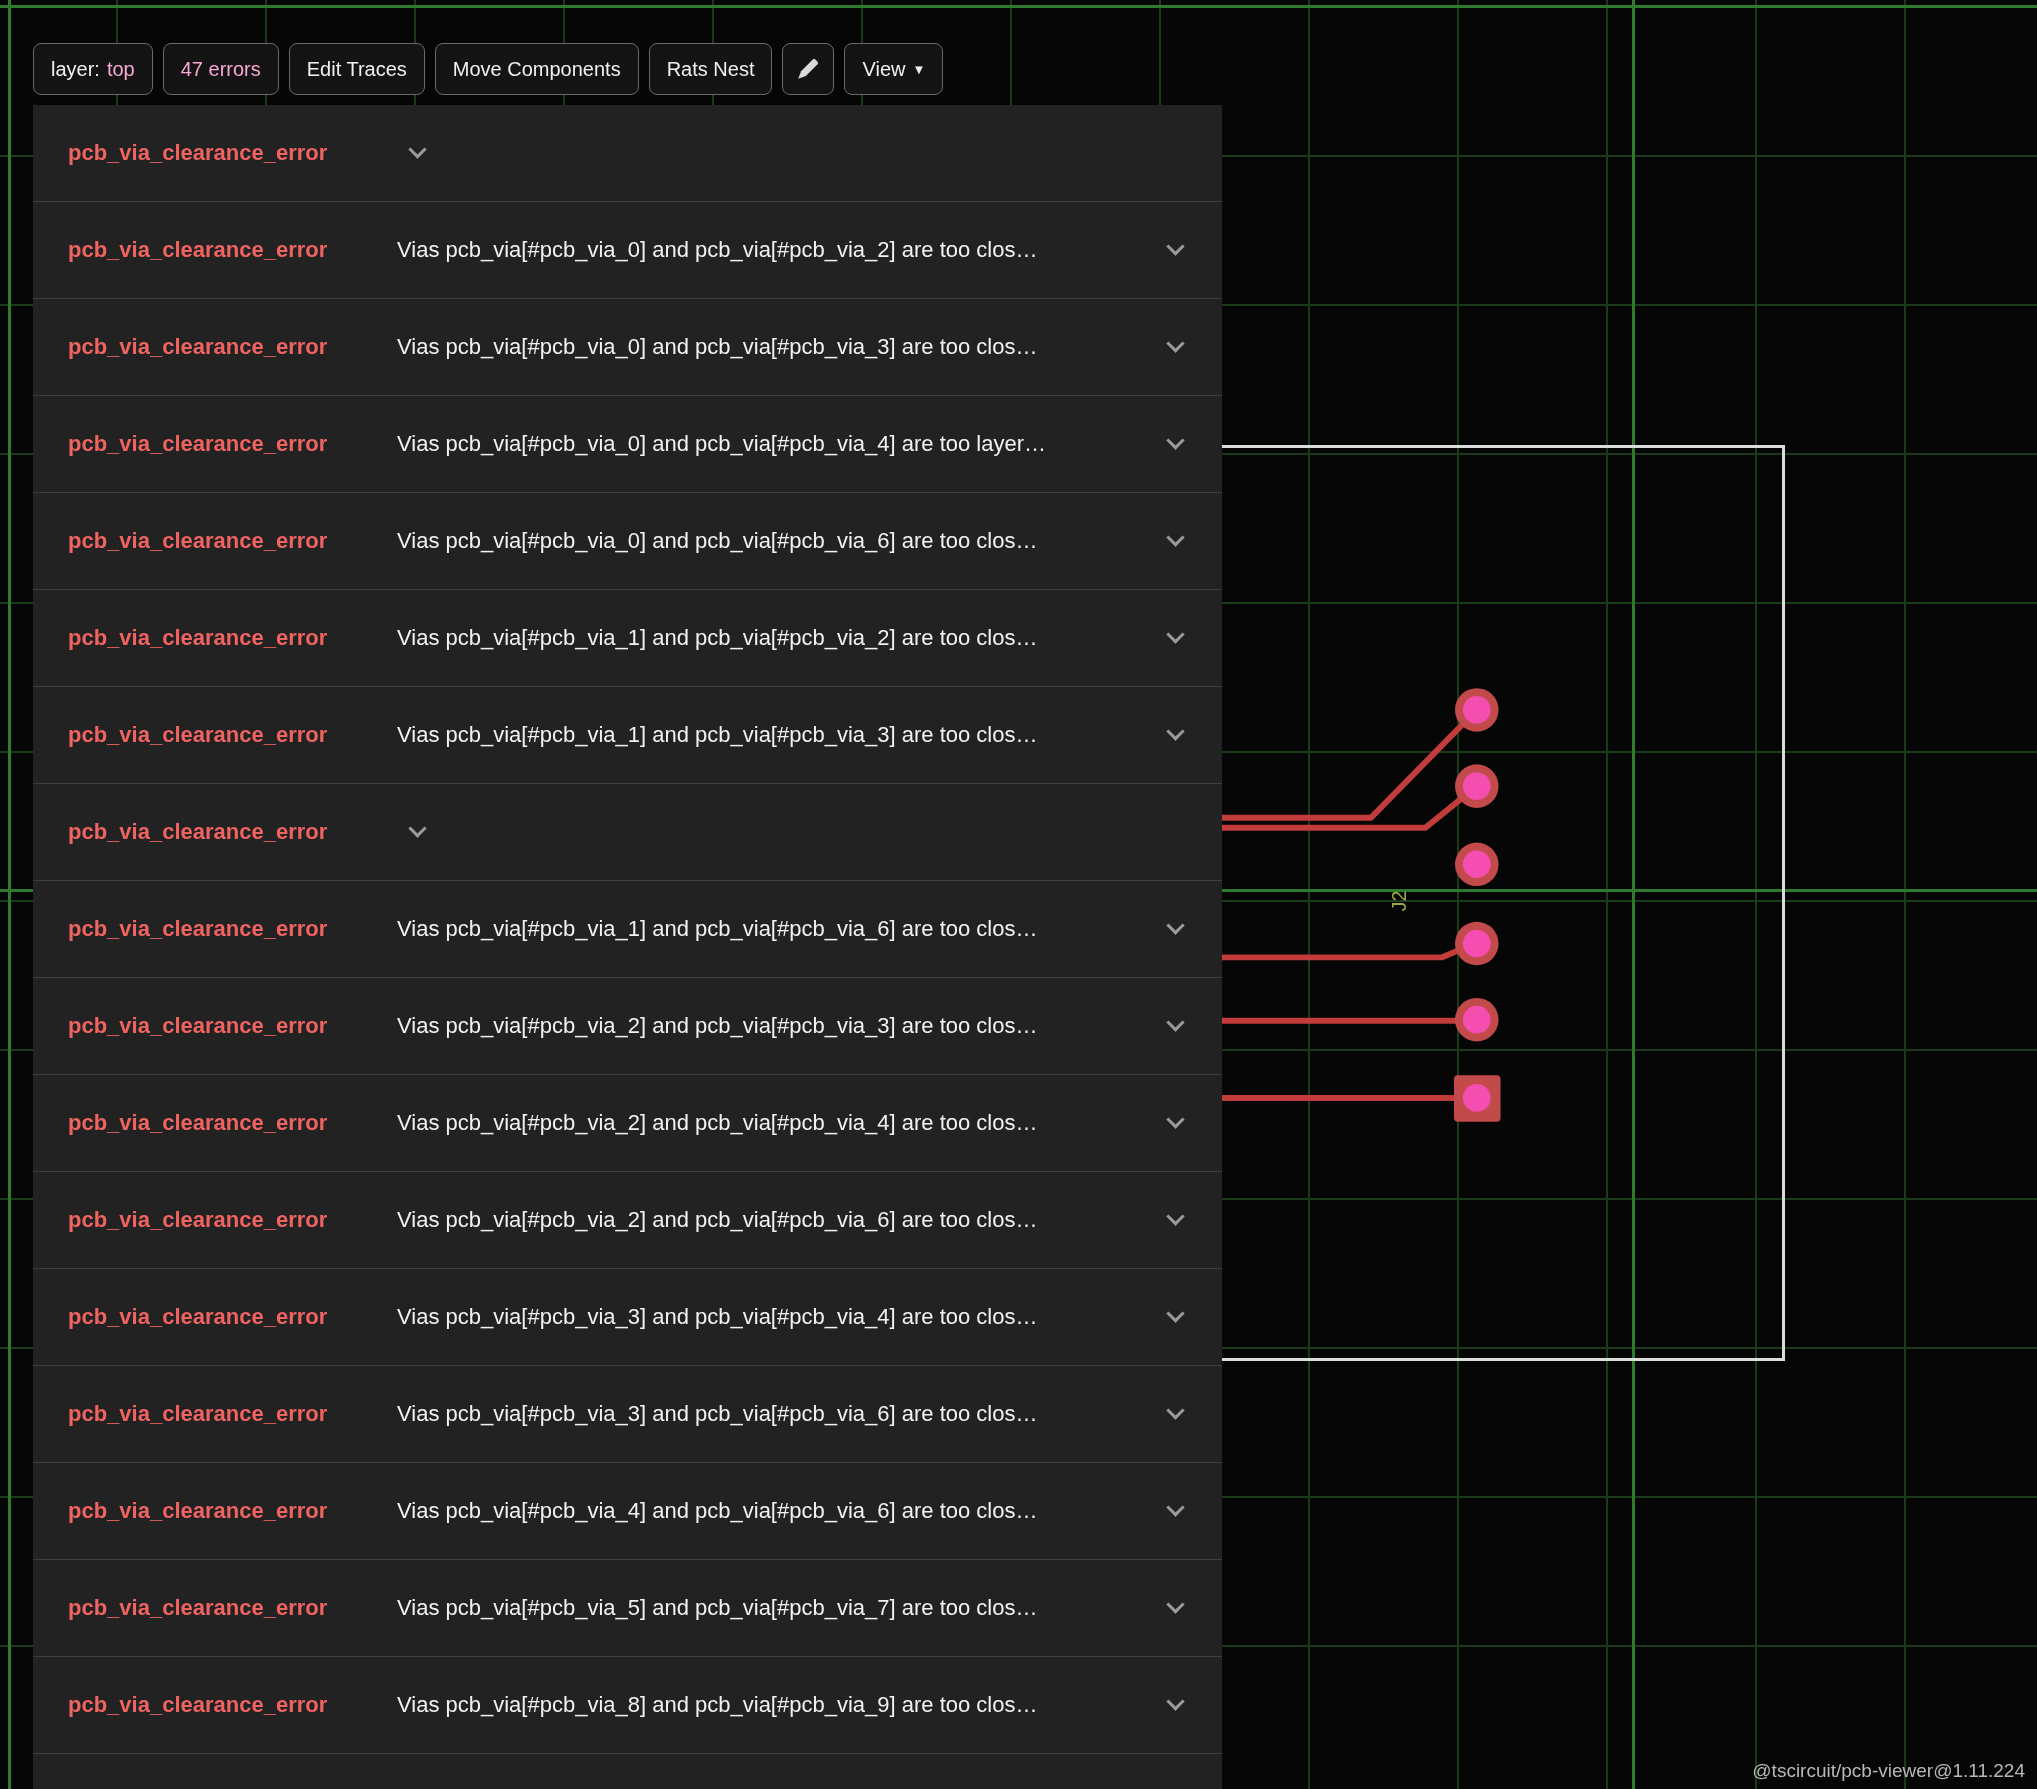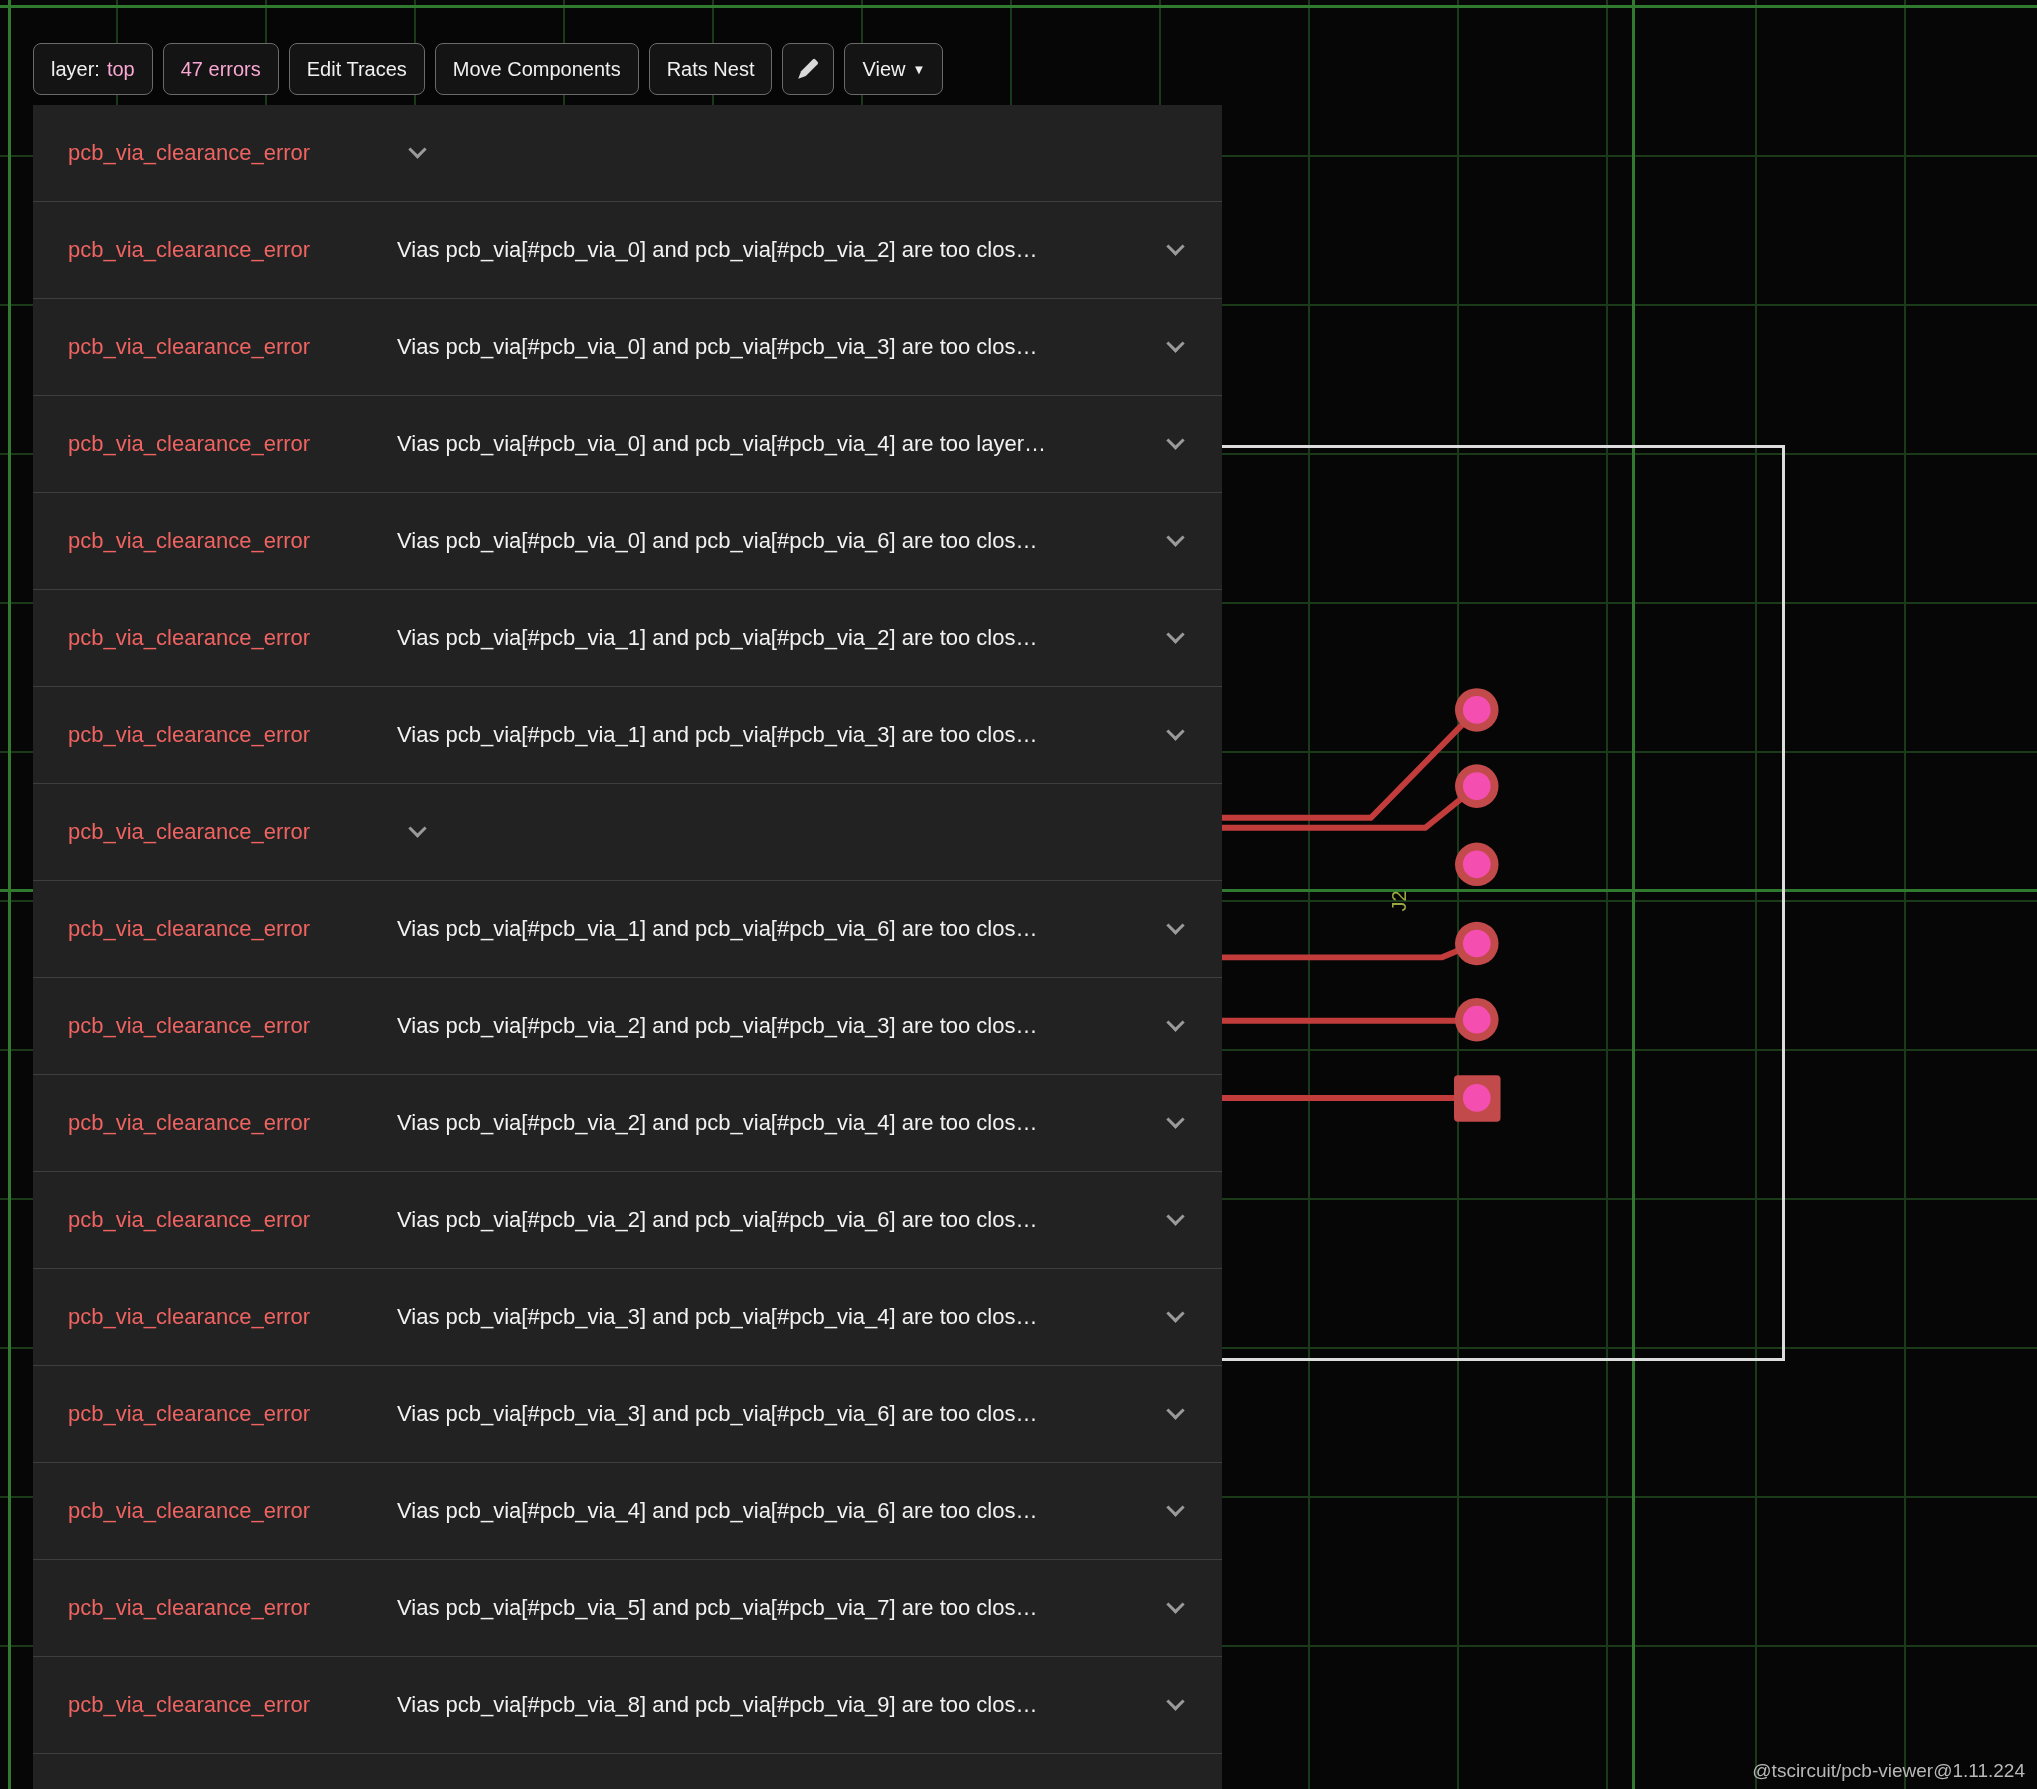--- a/index.html
+++ b/index.html
@@ -66,21 +66,21 @@
   }
   .error-row {
     height: 97px;
     display: flex; align-items: center;
     padding: 0 40px 0 35px;
     border-bottom: 1px solid #3e3e3e;
     cursor: pointer;
   }
   .error-type {
     width: 329px; flex: none;
-    font-weight: normal;
+    font-weight: bold;
     font-size: 22px;
     color: #ef6361;
   }
   .error-msg {
     flex: 1;
     font-size: 22px;
     color: #f2f2f2;
     overflow: hidden; white-space: nowrap;
   }
   .chevron {

